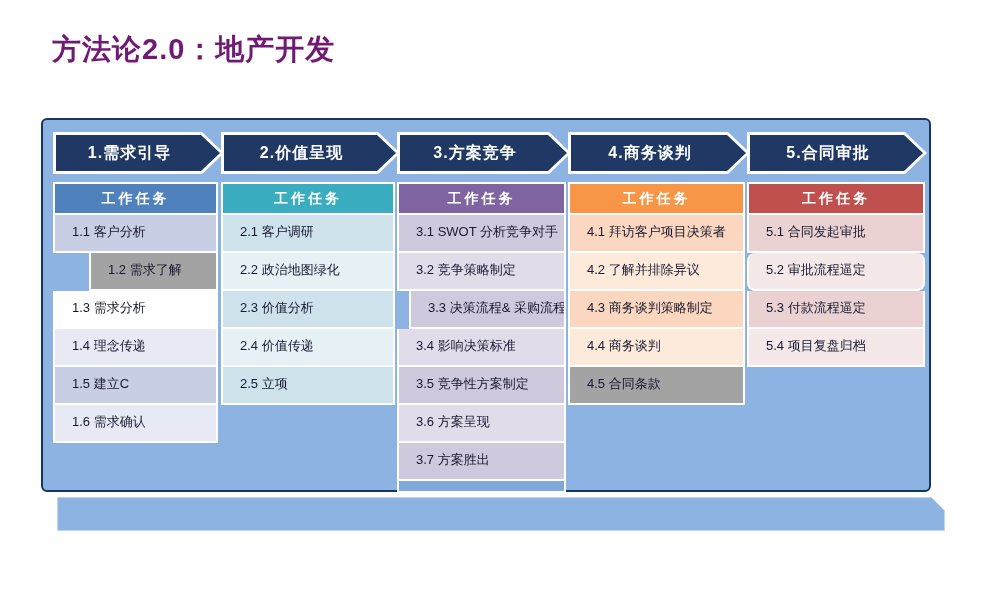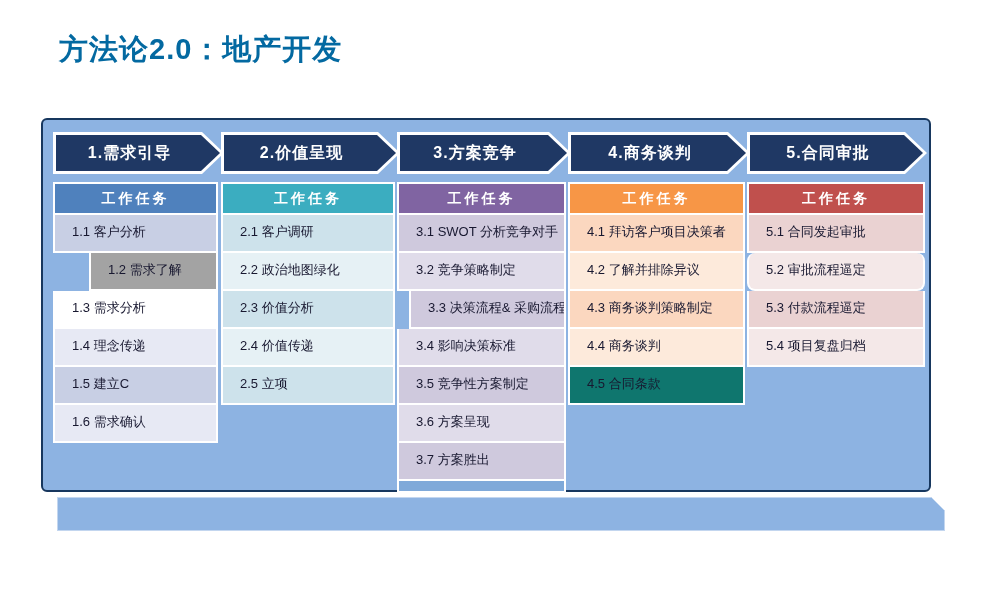--- a/index.html
+++ b/index.html
@@ -4,22 +4,22 @@
 <style>
   html,body{margin:0;padding:0;background:#ffffff;}
   .slide{
     position:relative;
     width:1000px;height:589px;
     background:#ffffff;
     font-family:"Liberation Sans","DejaVu Sans",sans-serif;
     overflow:hidden;
   }
   .title{
-    position:absolute;left:59px;top:30px;
-    font-size:29px;font-weight:bold;color:#0369a1;
+    position:absolute;left:52px;top:30px;
+    font-size:29px;font-weight:bold;color:#701a75;
     letter-spacing:1px;
   }
   .panel{
     position:absolute;left:41px;top:118px;
     width:890px;height:374px;
     background:#8db3e2;
     border:2px solid #17375e;
     border-radius:6px;
     box-sizing:border-box;
   }
@@ -151,21 +151,21 @@
     </div>
     <div class="arrow-label">4.商务谈判</div>
   </div>
   <div class="col p3">
     <div class="col-header" style="background: rgb(247, 150, 70);">工作任务</div>
     <div class="tasks">
           <div class="task" style="background: rgb(251, 215, 191);">4.1 拜访客户项目决策者</div>
           <div class="task" style="background: rgb(253, 234, 219);">4.2 了解并排除异议</div>
           <div class="task" style="background: rgb(251, 215, 191);">4.3 商务谈判策略制定</div>
           <div class="task" style="background: rgb(253, 234, 219);">4.4 商务谈判</div>
-          <div class="task" style="background: #0f766e;">4.5 合同条款</div>
+          <div class="task" style="background: #a3a3a3;">4.5 合同条款</div>
         </div>
   </div>
 
   <div class="arrow p4">
     <div class="arrow-outer">
       <div class="arrow-inner"></div>
     </div>
     <div class="arrow-label">5.合同审批</div>
   </div>
   <div class="col p4">

